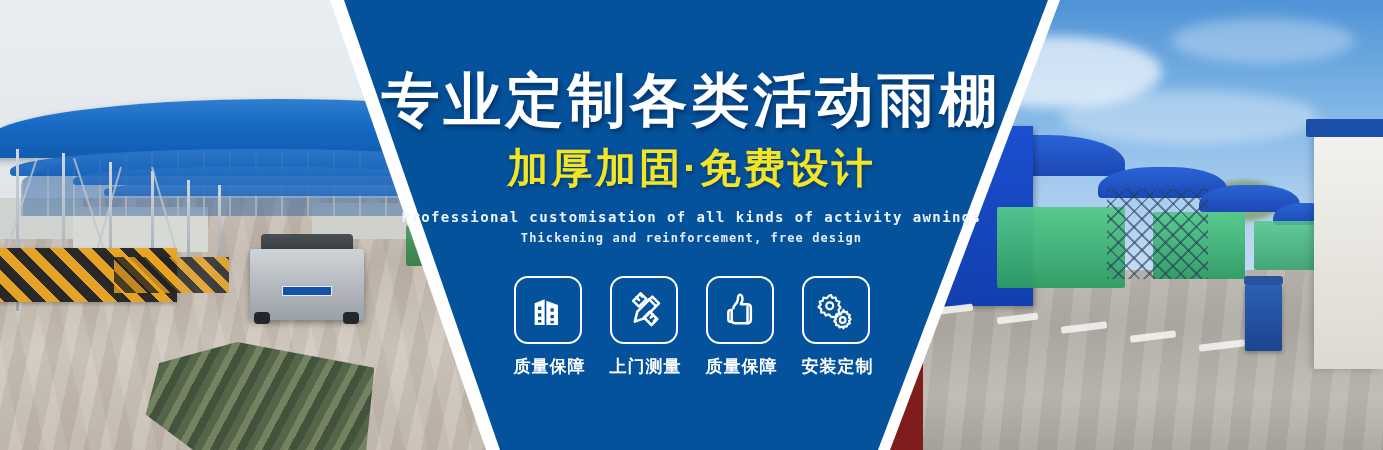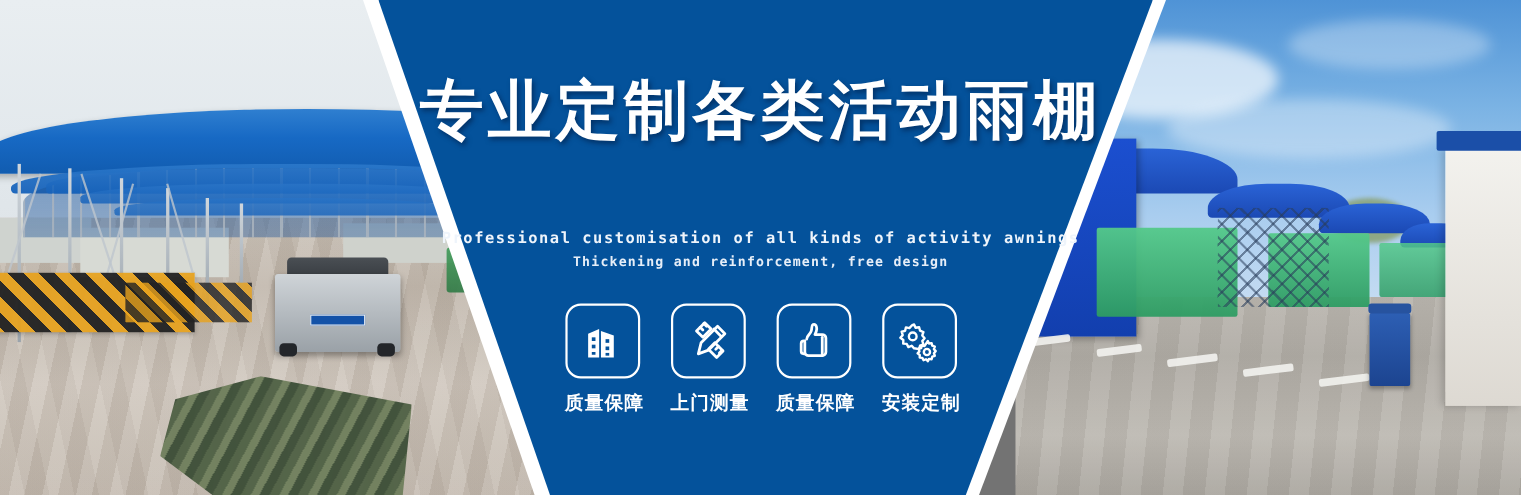--- a/index.html
+++ b/index.html
@@ -4,21 +4,21 @@
 <style>
   * { margin:0; padding:0; box-sizing:border-box; }
   html,body { background:#fff; }
   body { font-family:"Liberation Sans", sans-serif; }
 
   #banner {
     position:relative;
     width:1383px;
     height:450px;
     overflow:hidden;
-    background:#737373;
+    background:#7f1d1d;
   }
 
   
   .photo { position:absolute; top:0; height:450px; overflow:hidden; }
   #photo-left  { left:0; width:520px; }
   #photo-right { right:0; width:460px; }
 
   .ph-inner { position:absolute; inset:0; }
 
   
@@ -281,20 +281,21 @@
     </div>
   </div>
 
   <div class="edge" id="edge-left"></div>
   <div class="edge" id="edge-right"></div>
 
   <div id="blue-panel"></div>
 
   <div id="content">
     <div id="headline">专业定制各类活动雨棚</div>
+    <div id="subhead">加厚加固·免费设计</div>
     <div id="eng1">Professional customisation of all kinds of activity awnings</div>
     <div id="eng2">Thickening and reinforcement, free design</div>
 
     <div id="features">
 
       <div class="feature">
         <div class="icon-box">
           <span>
             <svg viewBox="0 0 48 48" fill="none">
               <path d="M8 42V16l12-5v31H8z" fill="#fff"></path>

